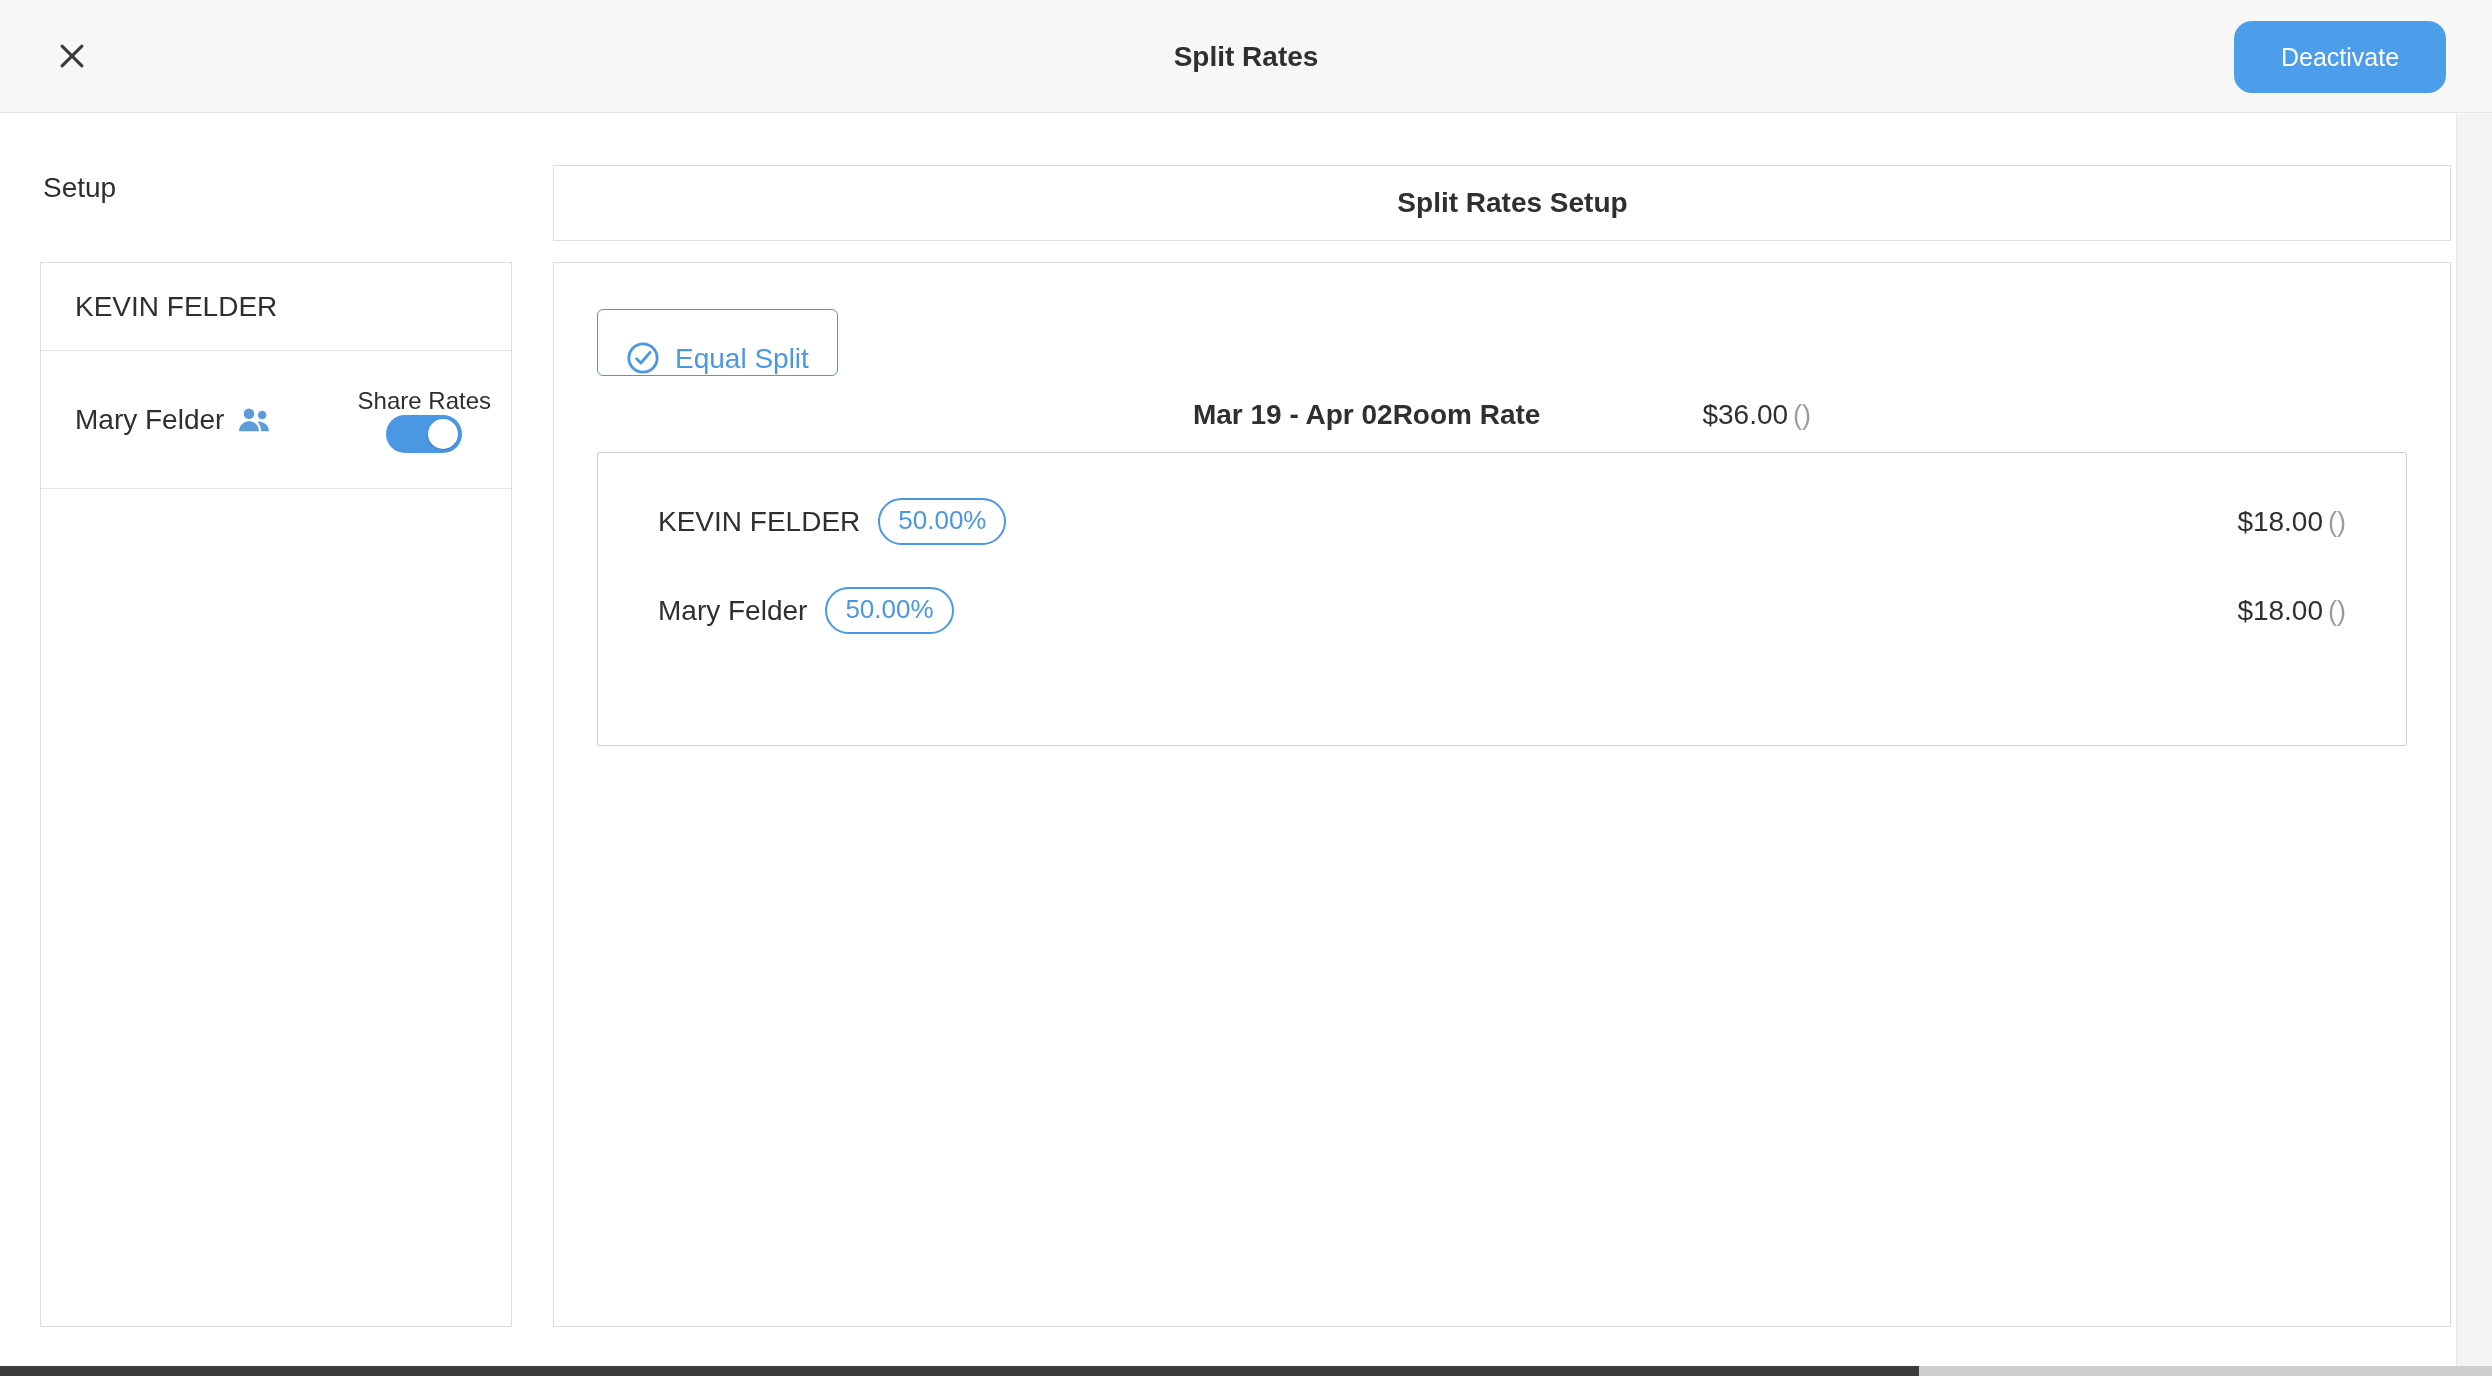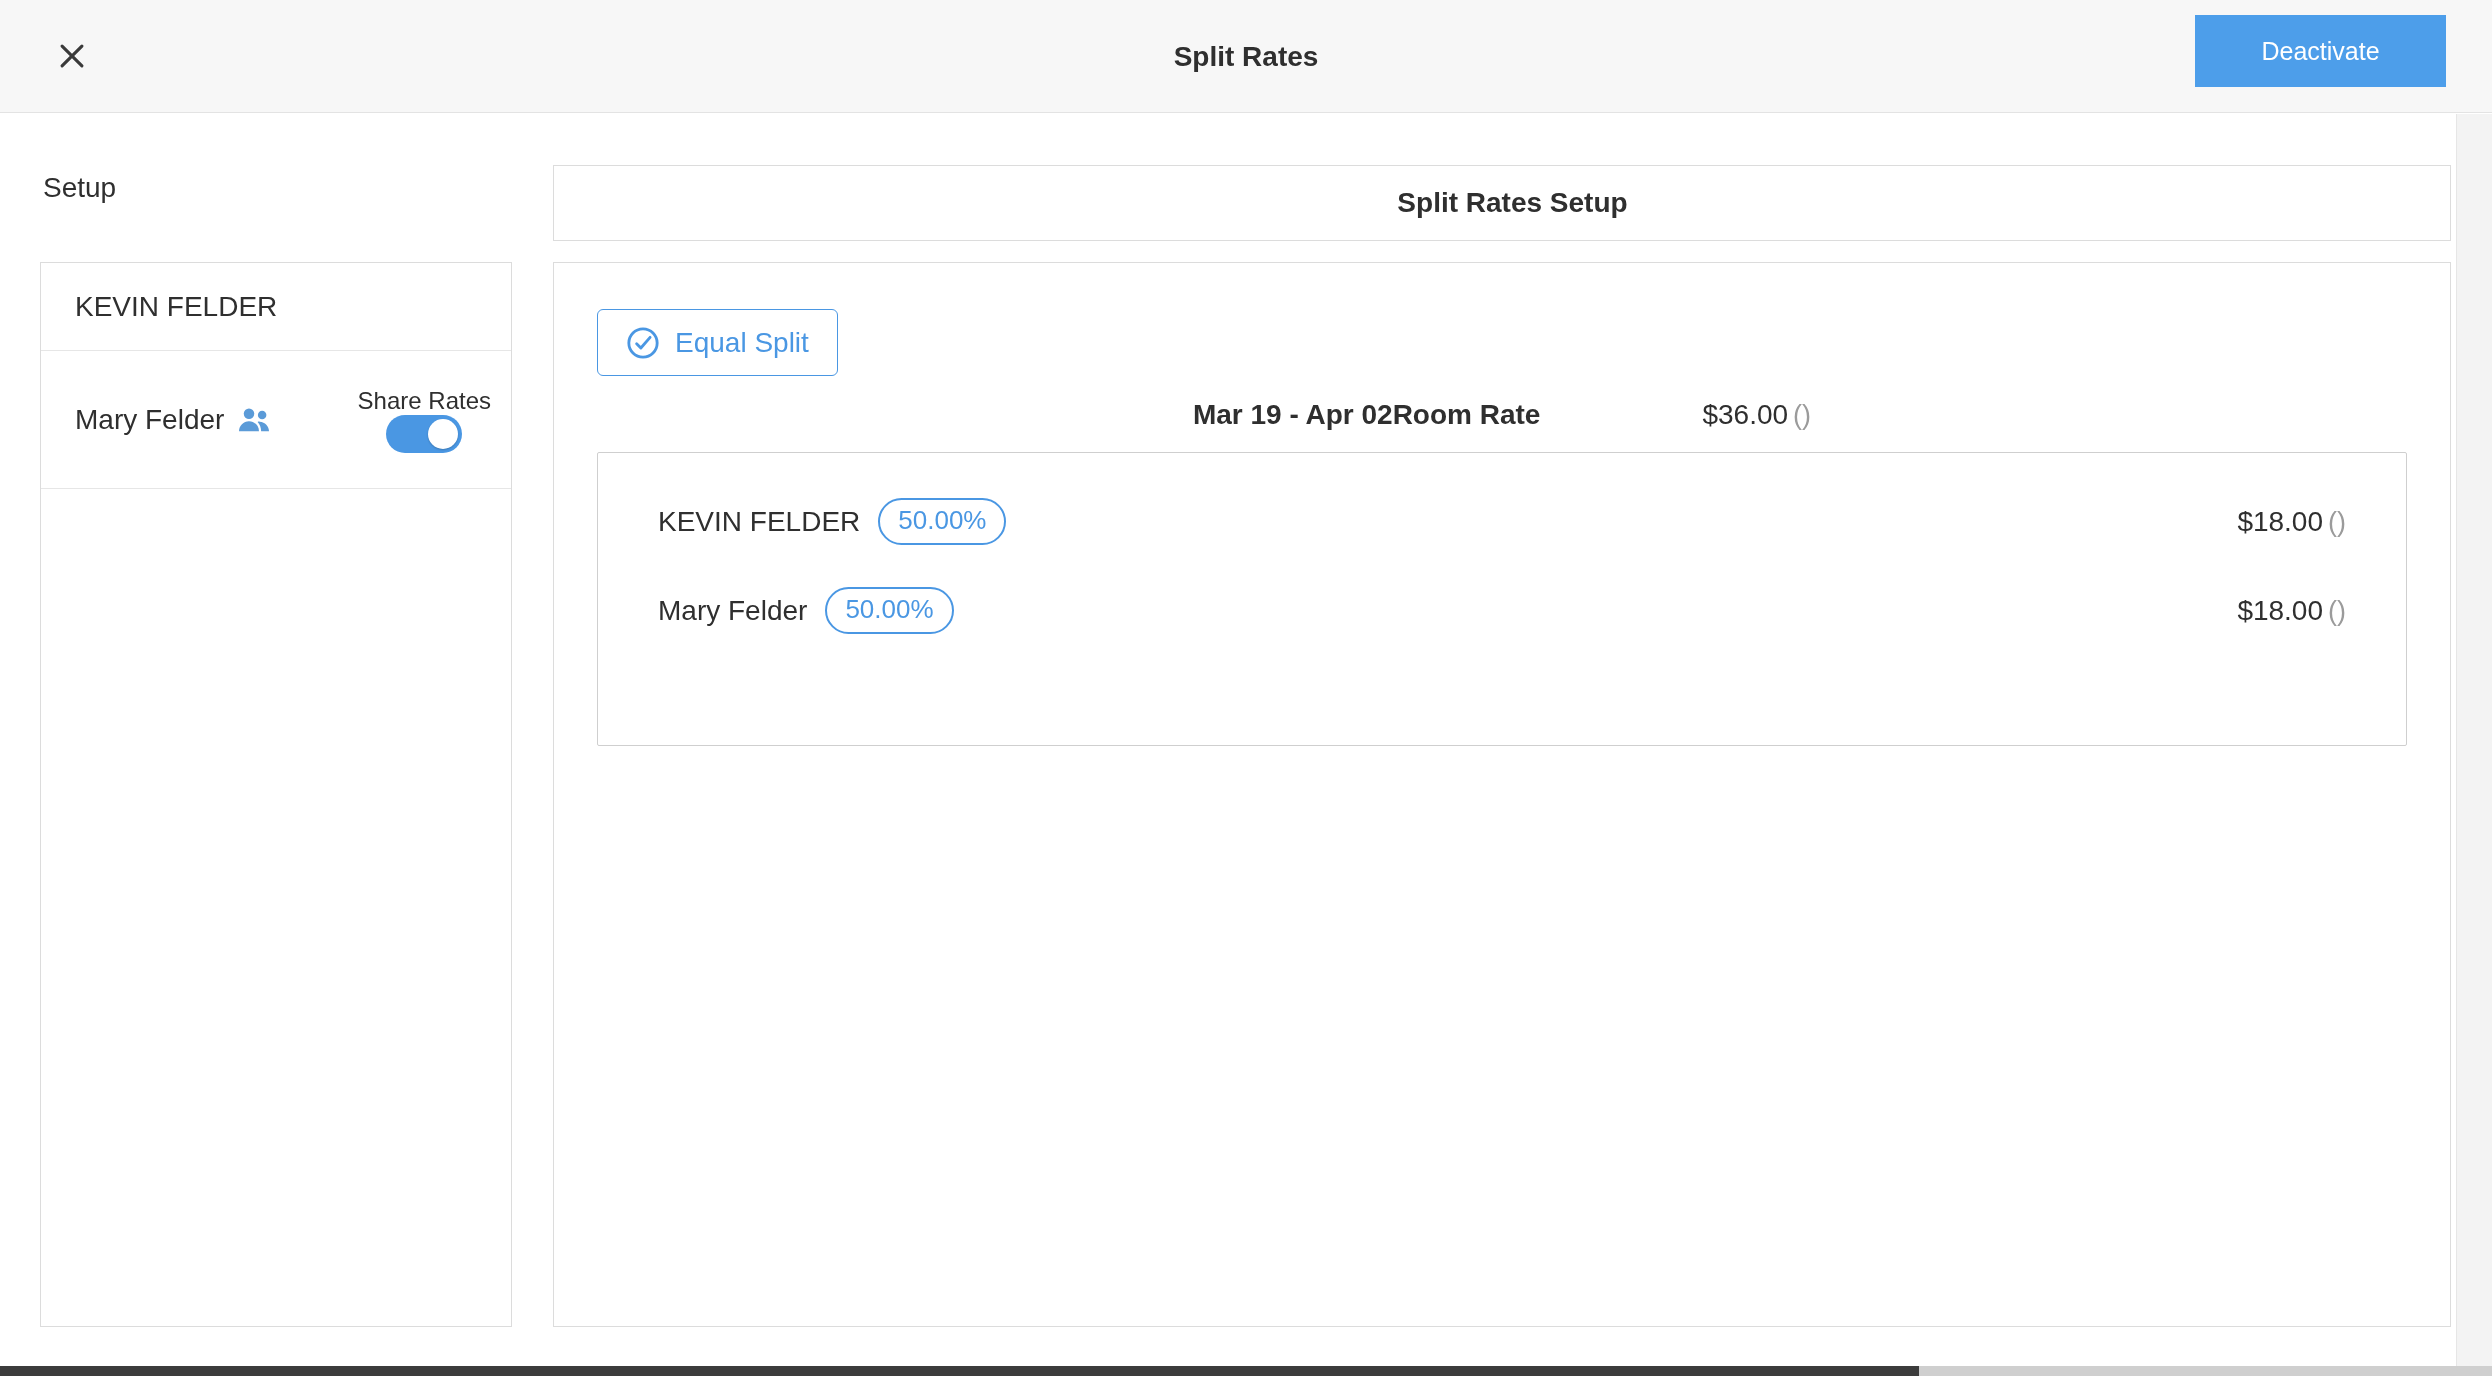--- a/index.html
+++ b/index.html
@@ -26,22 +26,22 @@
     position:absolute;left:0;right:0;top:0;height:113px;
     display:flex;align-items:center;justify-content:center;
     font-size:28px;font-weight:600;color:#2f2f2f;
   }
   .close-btn{
     position:absolute;left:44px;top:28px;width:56px;height:56px;
     background:none;border:none;padding:0;cursor:pointer;
     display:flex;align-items:center;justify-content:center;
   }
   .deactivate-btn{
-    position:absolute;right:46px;top:15px;width:251px;height:72px;
-    background:var(--button-blue);color:#ffffff;border:none;border-radius:0;
+    position:absolute;right:46px;top:21px;width:212px;height:72px;
+    background:var(--button-blue);color:#ffffff;border:none;border-radius:18px;
     font-size:25px;font-family:inherit;cursor:pointer;
   }
   
   .guests-label{
     position:absolute;left:43px;top:172px;font-size:28px;color:#2f2f2f;
   }
   .guest-panel{
     position:absolute;left:40px;top:262px;width:472px;height:1065px;
     border:1px solid var(--border-gray);background:#fff;
   }
@@ -71,21 +71,21 @@
     position:absolute;left:553px;top:262px;width:1898px;height:1065px;
     border:1px solid var(--border-gray);background:#fff;
     padding:46px 43px 0 43px;
   }
   .split-options{display:flex;gap:40px;}
   .opt{
     display:flex;align-items:center;gap:15px;height:67px;padding:0 28px;
     background:#fff;border:1px solid var(--border-gray);border-radius:6px;
     font-size:28px;font-family:inherit;color:#2f2f2f;cursor:pointer;
   }
-  .opt.selected{border-color:var(--accent-blue);color:var(--accent-blue);}
+  .opt.selected{border-color:var(--accent-blue);color:var(--accent-blue);align-items:flex-end;}
   .opt svg{width:34px;height:34px;flex:0 0 auto;}
   .date-row{
     display:flex;align-items:center;justify-content:center;
     margin-top:16px;height:46px;
   }
   .daterange{font-size:28px;font-weight:700;color:#2f2f2f;}
   .rate-right{display:flex;align-items:baseline;gap:114px;}
   .rate-label{font-size:28px;font-weight:700;color:#2f2f2f;}
   .rate-amount{font-size:28px;color:#2f2f2f;margin-left:48px;}
   .paren{color:var(--muted-gray);margin-left:5px;font-size:27px;}

